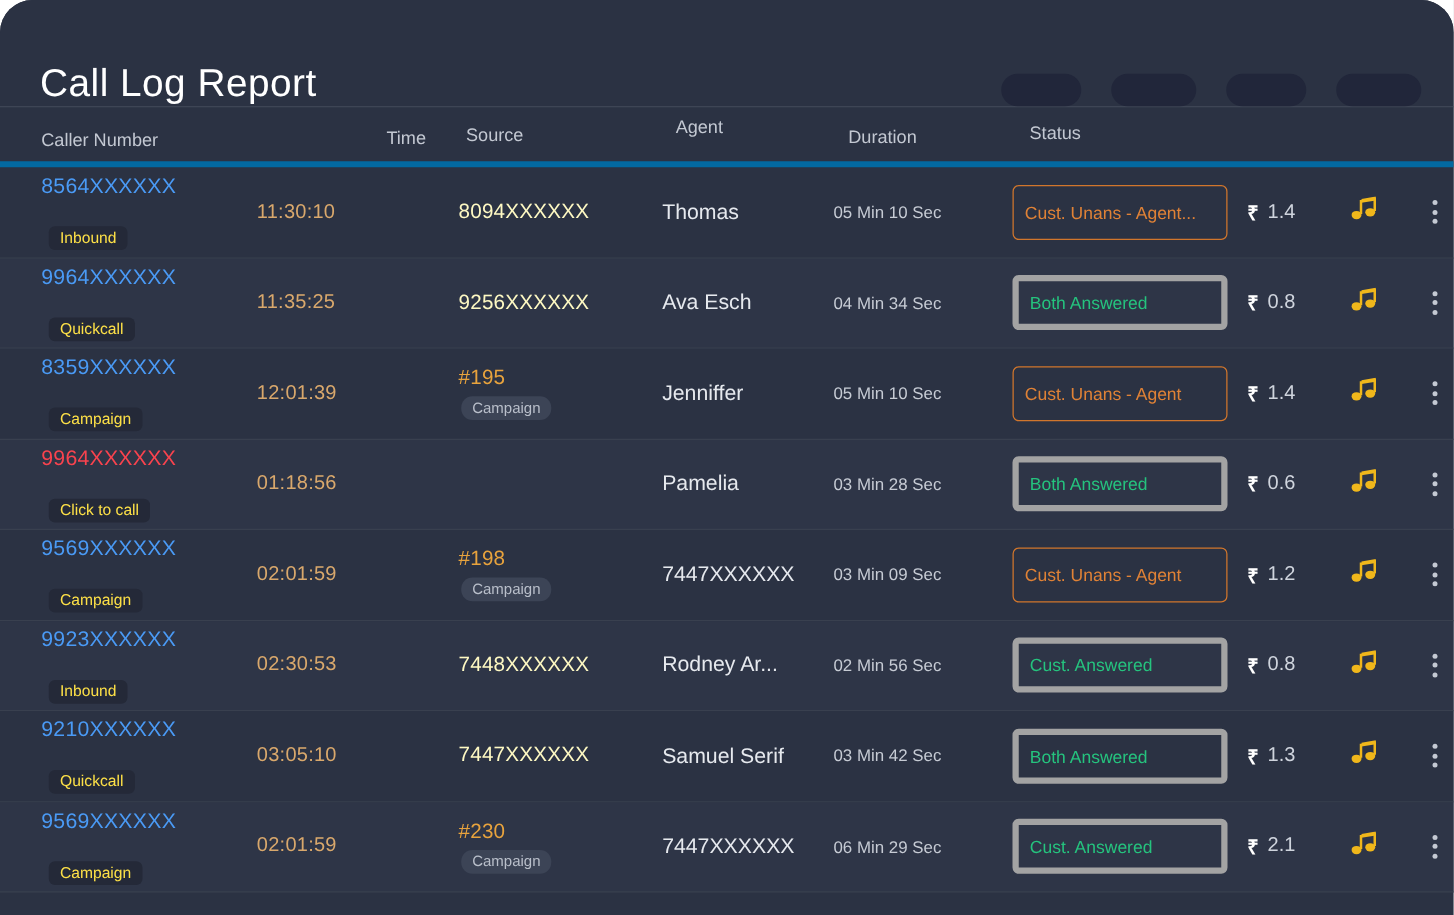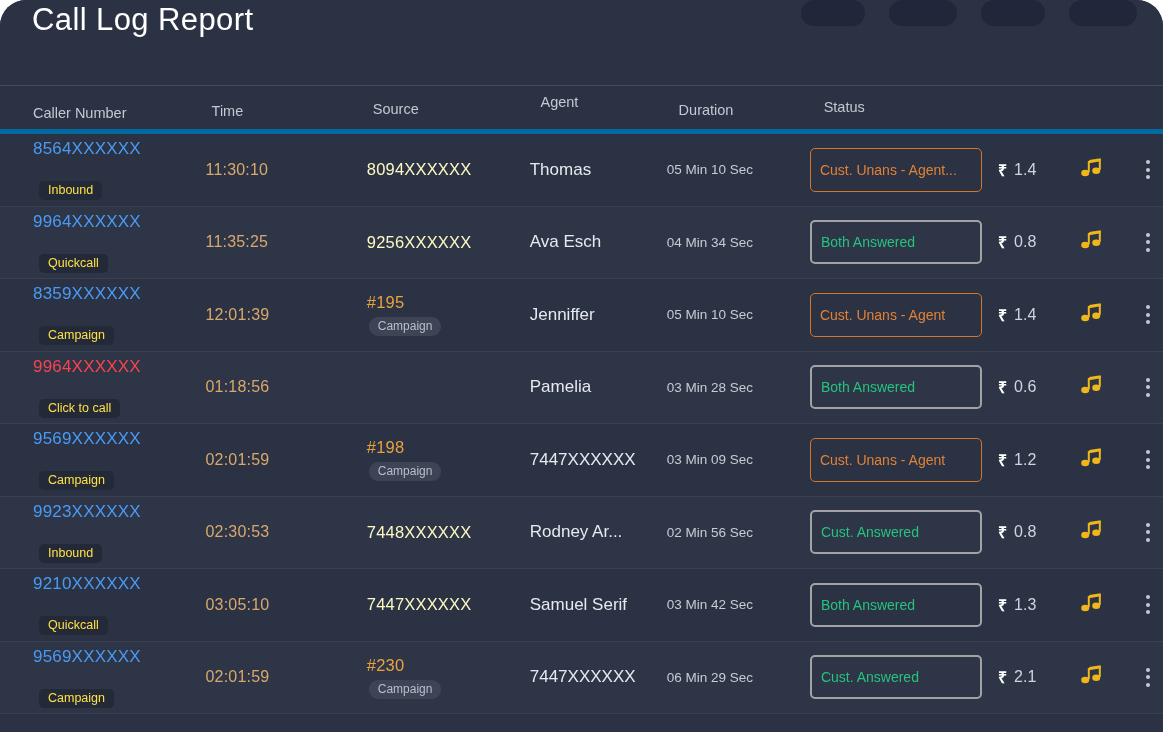--- a/index.html
+++ b/index.html
@@ -18,21 +18,21 @@
     height: 732px;
     background: #2b3243;
     border-radius: 26px 26px 0 0;
     overflow: hidden;
   }
 
   
   #header {
     height: 86px;
     display: flex;
-    align-items: flex-start;
+    align-items: flex-end;
     justify-content: space-between;
     padding: 0 24px 0 32px;
     background: #2b3243;
     border-bottom: 1px solid #454c5c;
   }
 
   #title {
     font-size: 31px;
     color: #ffffff;
     letter-spacing: 0.4px;
@@ -79,21 +79,21 @@
   .c-time     { width: 131px; }
   .c-source   { width: 170px; margin-left: 32px; }
   .c-agent    { width: 140px; }
   .c-duration { width: 147px; }
   .c-status   { width: 190px; }
   .c-price    { width: 78px; }
   .c-audio    { width: 42px; }
   .c-menu     { width: 34px; }
 
   
-  .ch.c-time     { padding-bottom: 2px; }
+  .ch.c-time     { padding-bottom: 2px; text-align: right; }
   .ch.c-source   { padding-bottom: 4px; }
   .ch.c-agent    { padding-bottom: 11px; }
   .ch.c-duration { padding-bottom: 3px; }
   .ch.c-status   { padding-bottom: 6px; }
 
   
   #rows { display: block; }
 
   .row {
     display: flex;
@@ -177,21 +177,21 @@
     align-items: center;
     justify-content: flex-start;
     width: 172px;
     height: 44px;
     padding: 0 9px;
     border-radius: 5px;
     font-size: 14px;
     white-space: nowrap;
     overflow: hidden;
   }
-  .status-badge.green  { border: 2px solid #a3a3a3; color: #25c37e; }
+  .status-badge.green  { border: 5px solid #a3a3a3; color: #25c37e; }
   .status-badge.orange { border: 1px solid #d1762c; color: #e08236; }
 
   .price {
     display: flex;
     align-items: center;
     gap: 7px;
     font-size: 16px;
     color: #cfd4dd;
   }
   .rupee { font-size: 16px; color: #ffffff; font-weight: 700; }

